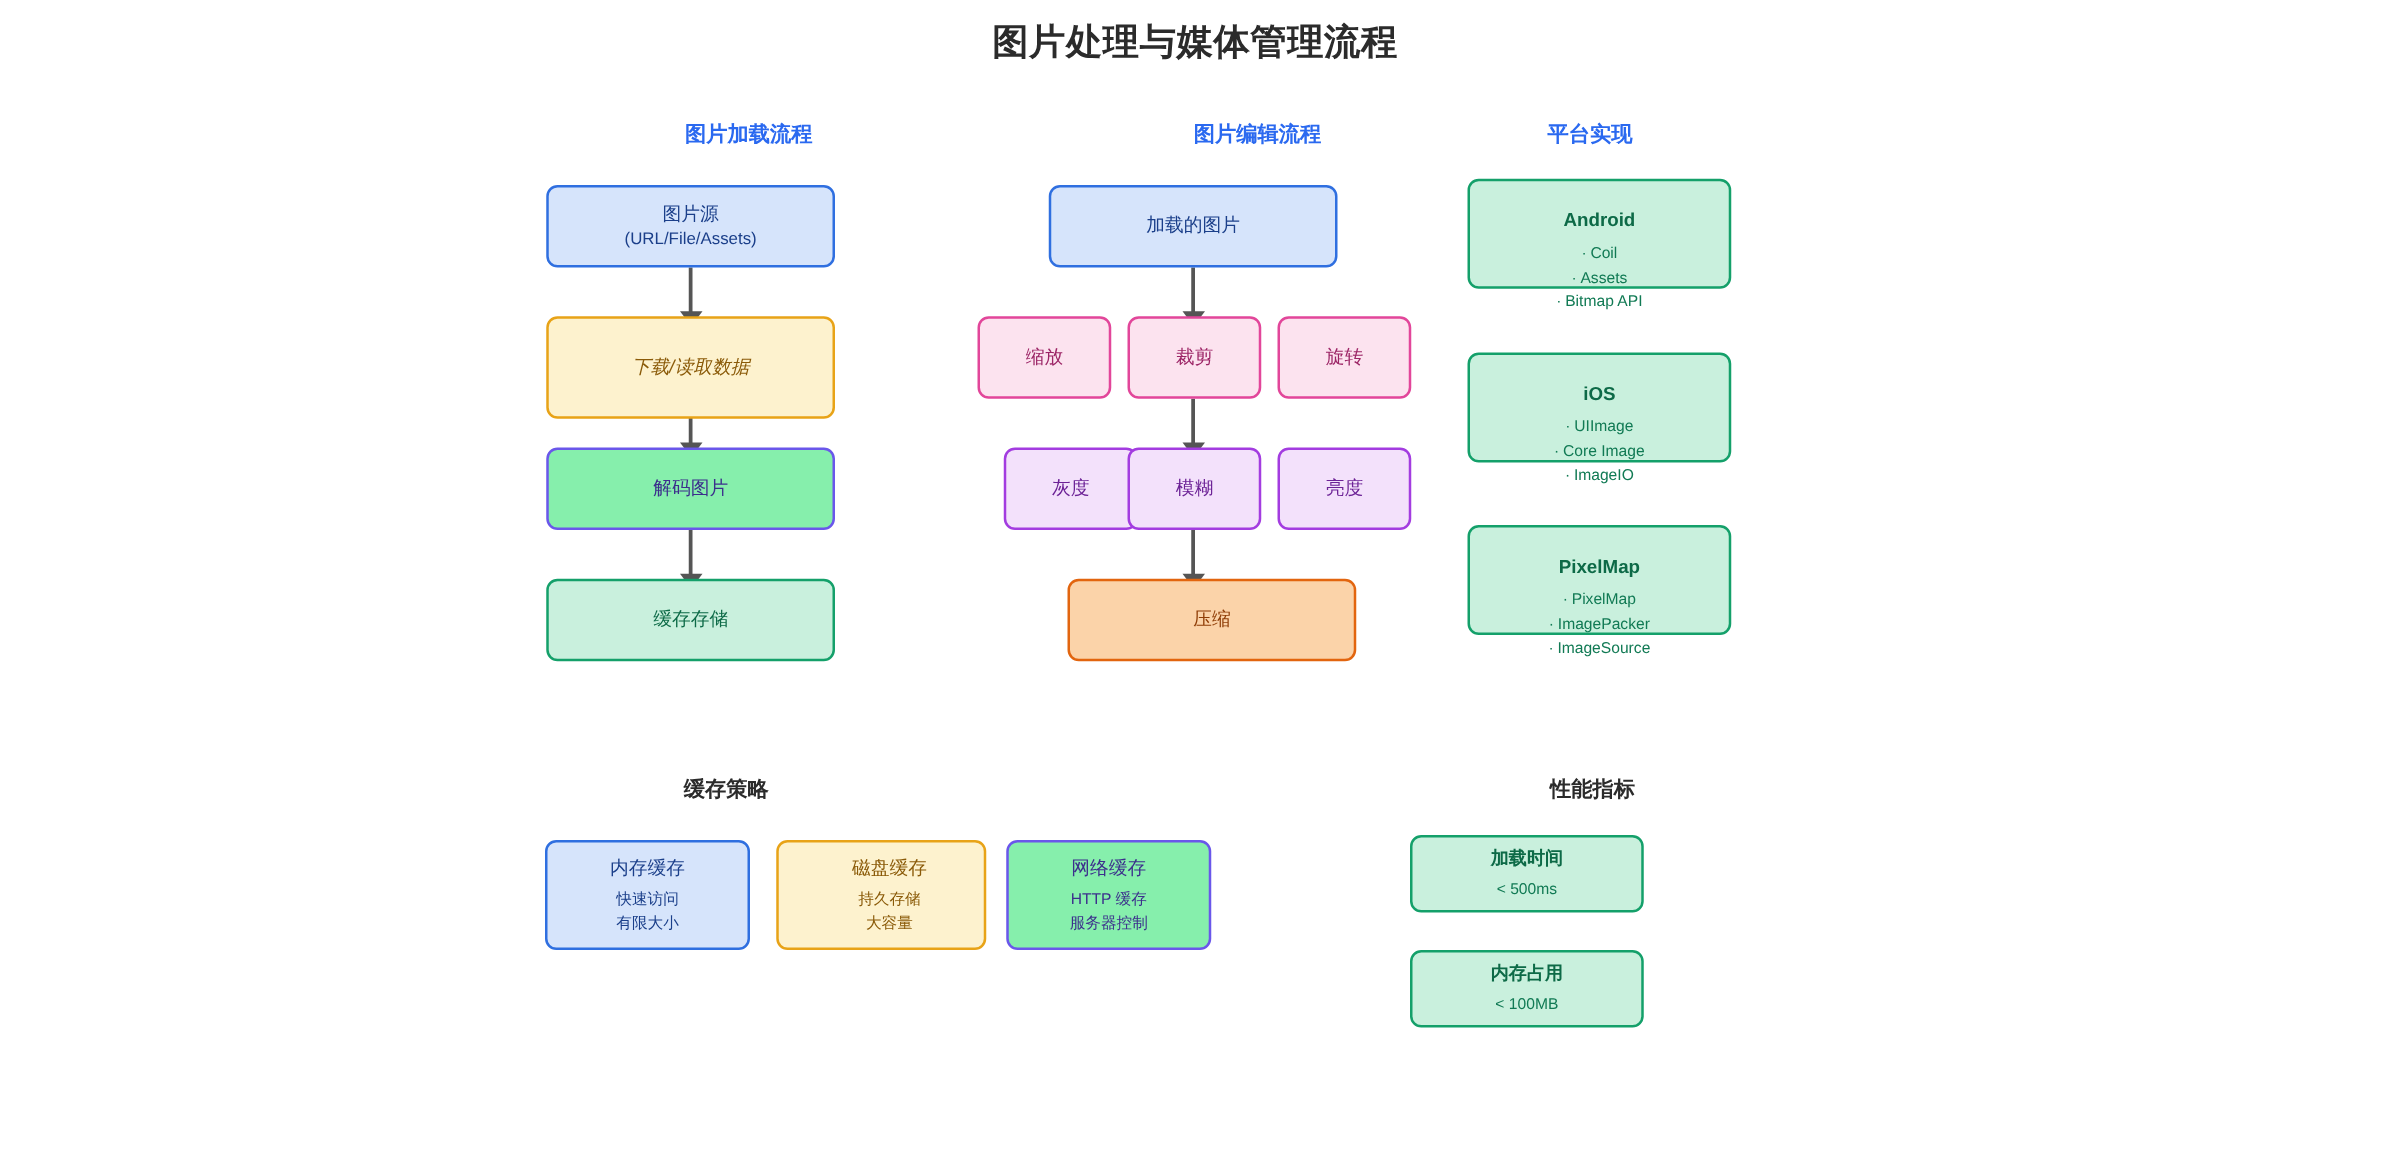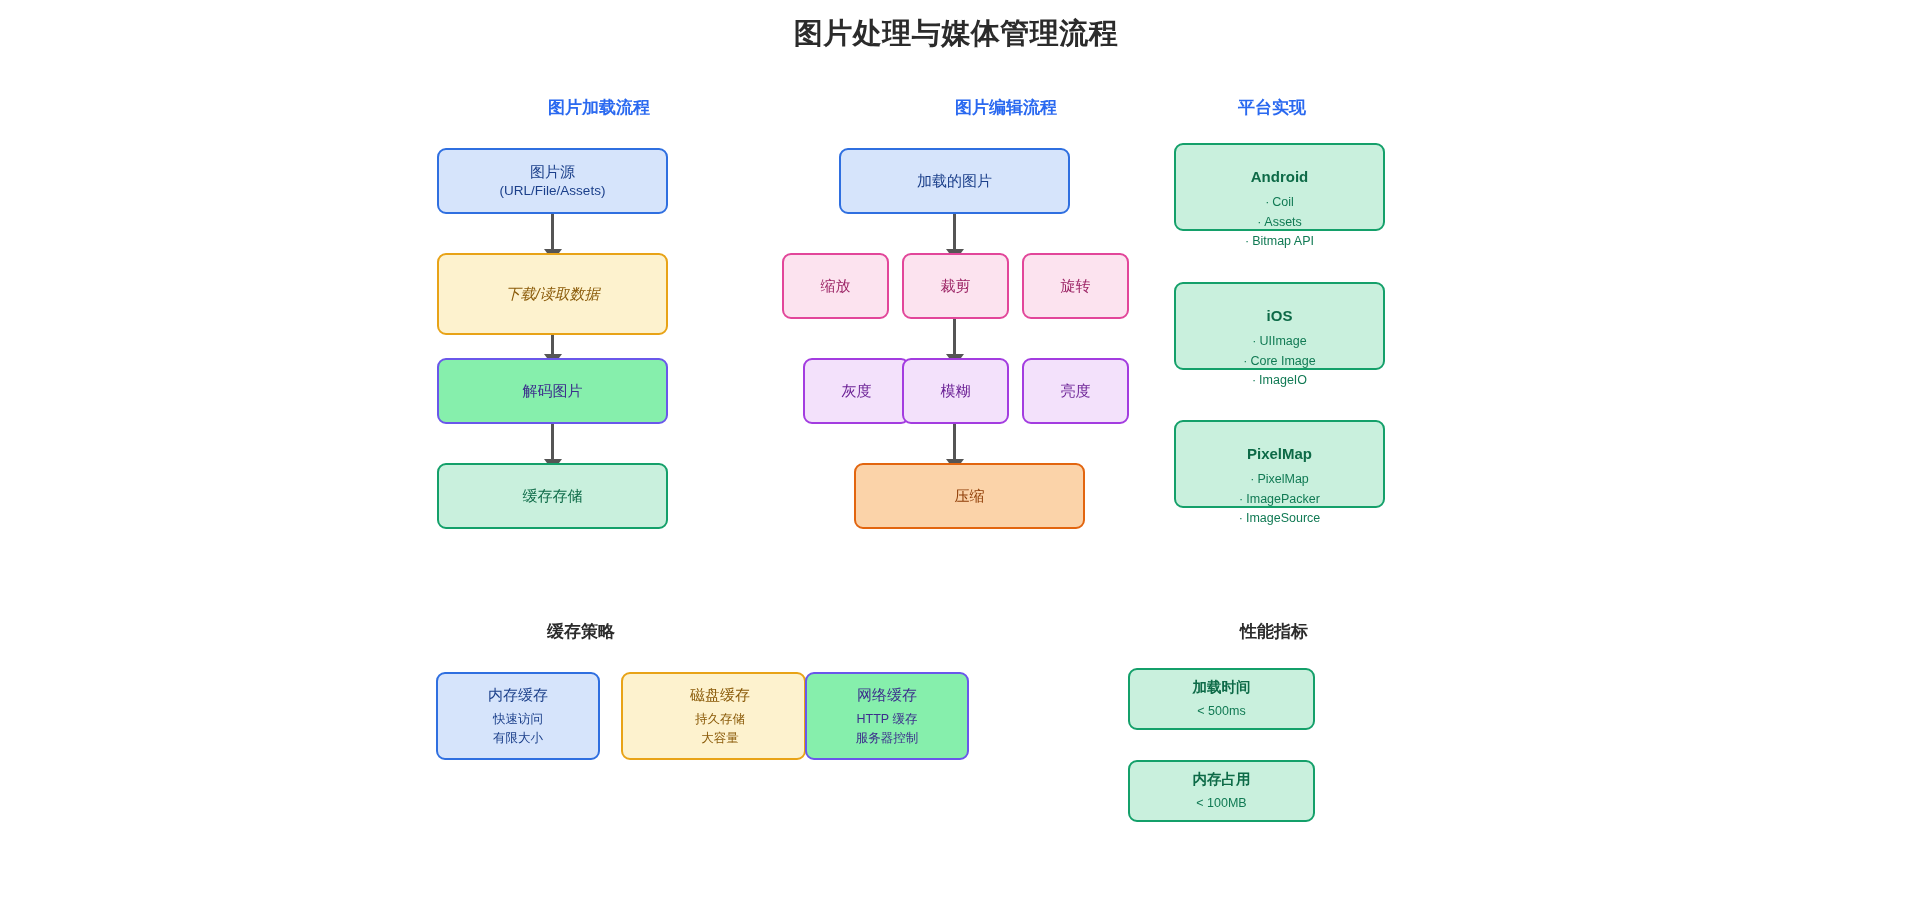--- a/index.html
+++ b/index.html
@@ -235,21 +235,21 @@
   </div>
 
   <div class="sec-header" style="left:547px; top:620px;">缓存策略</div>
 
   <div class="node t-blue cache" style="left:436px; top:672px; width:164px; height:88px;">
     <div class="c-name">内存缓存</div>
     <div class="c-line">快速访问</div>
     <div class="c-line">有限大小</div>
   </div>
 
-  <div class="node t-yellow cache" style="left:621px; top:672px; width:185px; height:88px;padding-left:13px;">
+  <div class="node t-yellow cache" style="left:621px; top:672px; width:168px; height:88px;padding-left:13px;">
     <div class="c-name">磁盘缓存</div>
     <div class="c-line">持久存储</div>
     <div class="c-line">大容量</div>
   </div>
 
   <div class="node t-indigo cache" style="left:805px; top:672px; width:164px; height:88px;">
     <div class="c-name">网络缓存</div>
     <div class="c-line">HTTP 缓存</div>
     <div class="c-line">服务器控制</div>
   </div>

